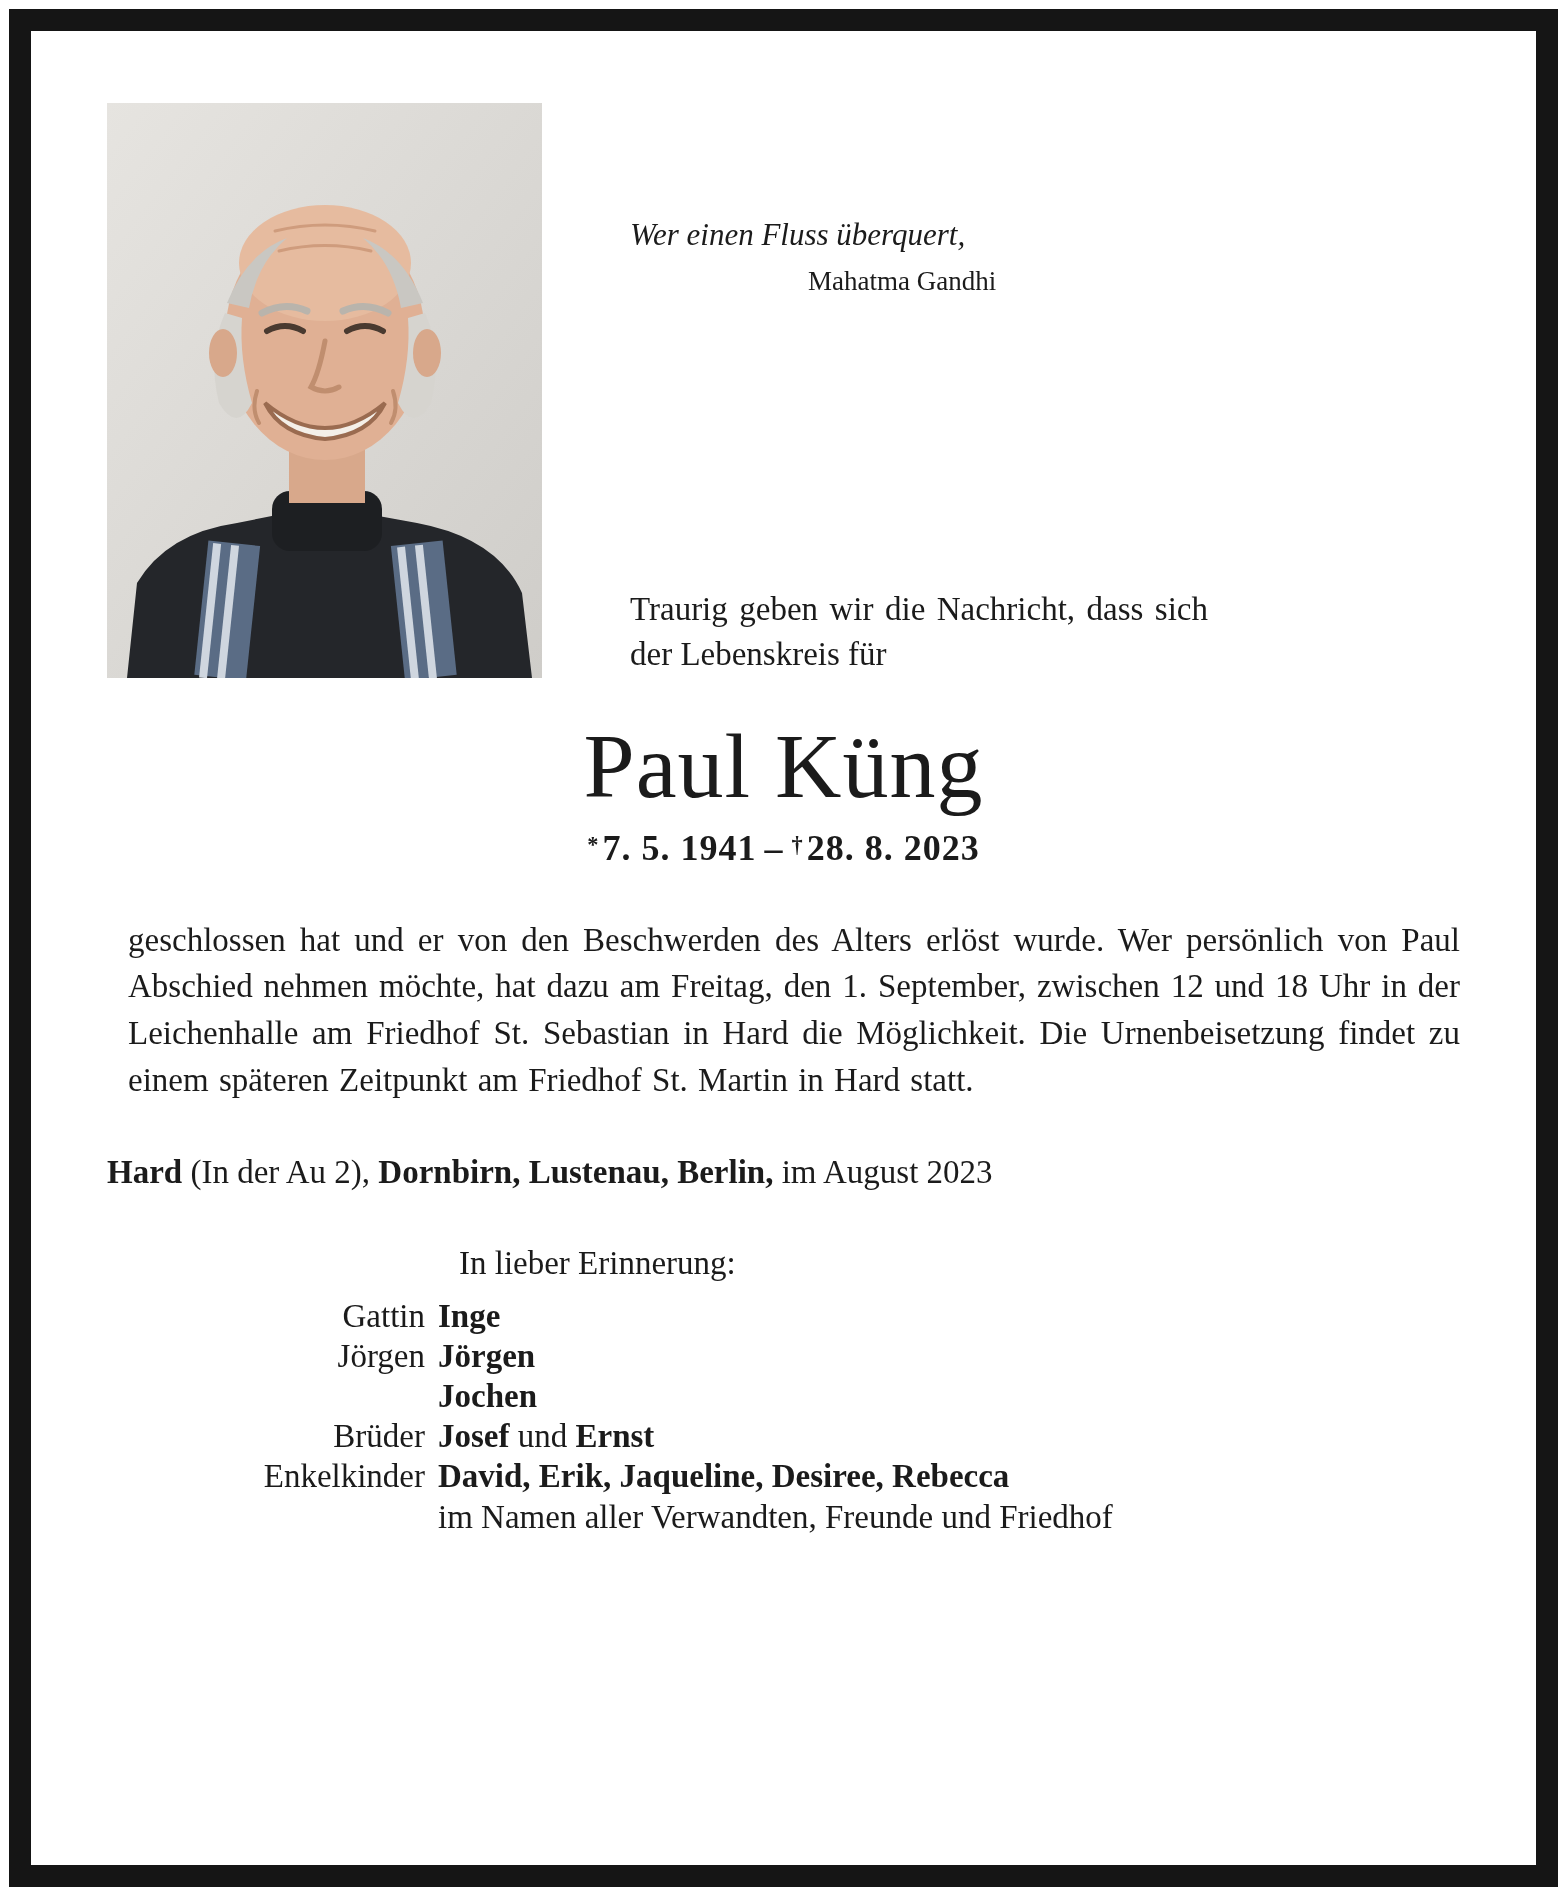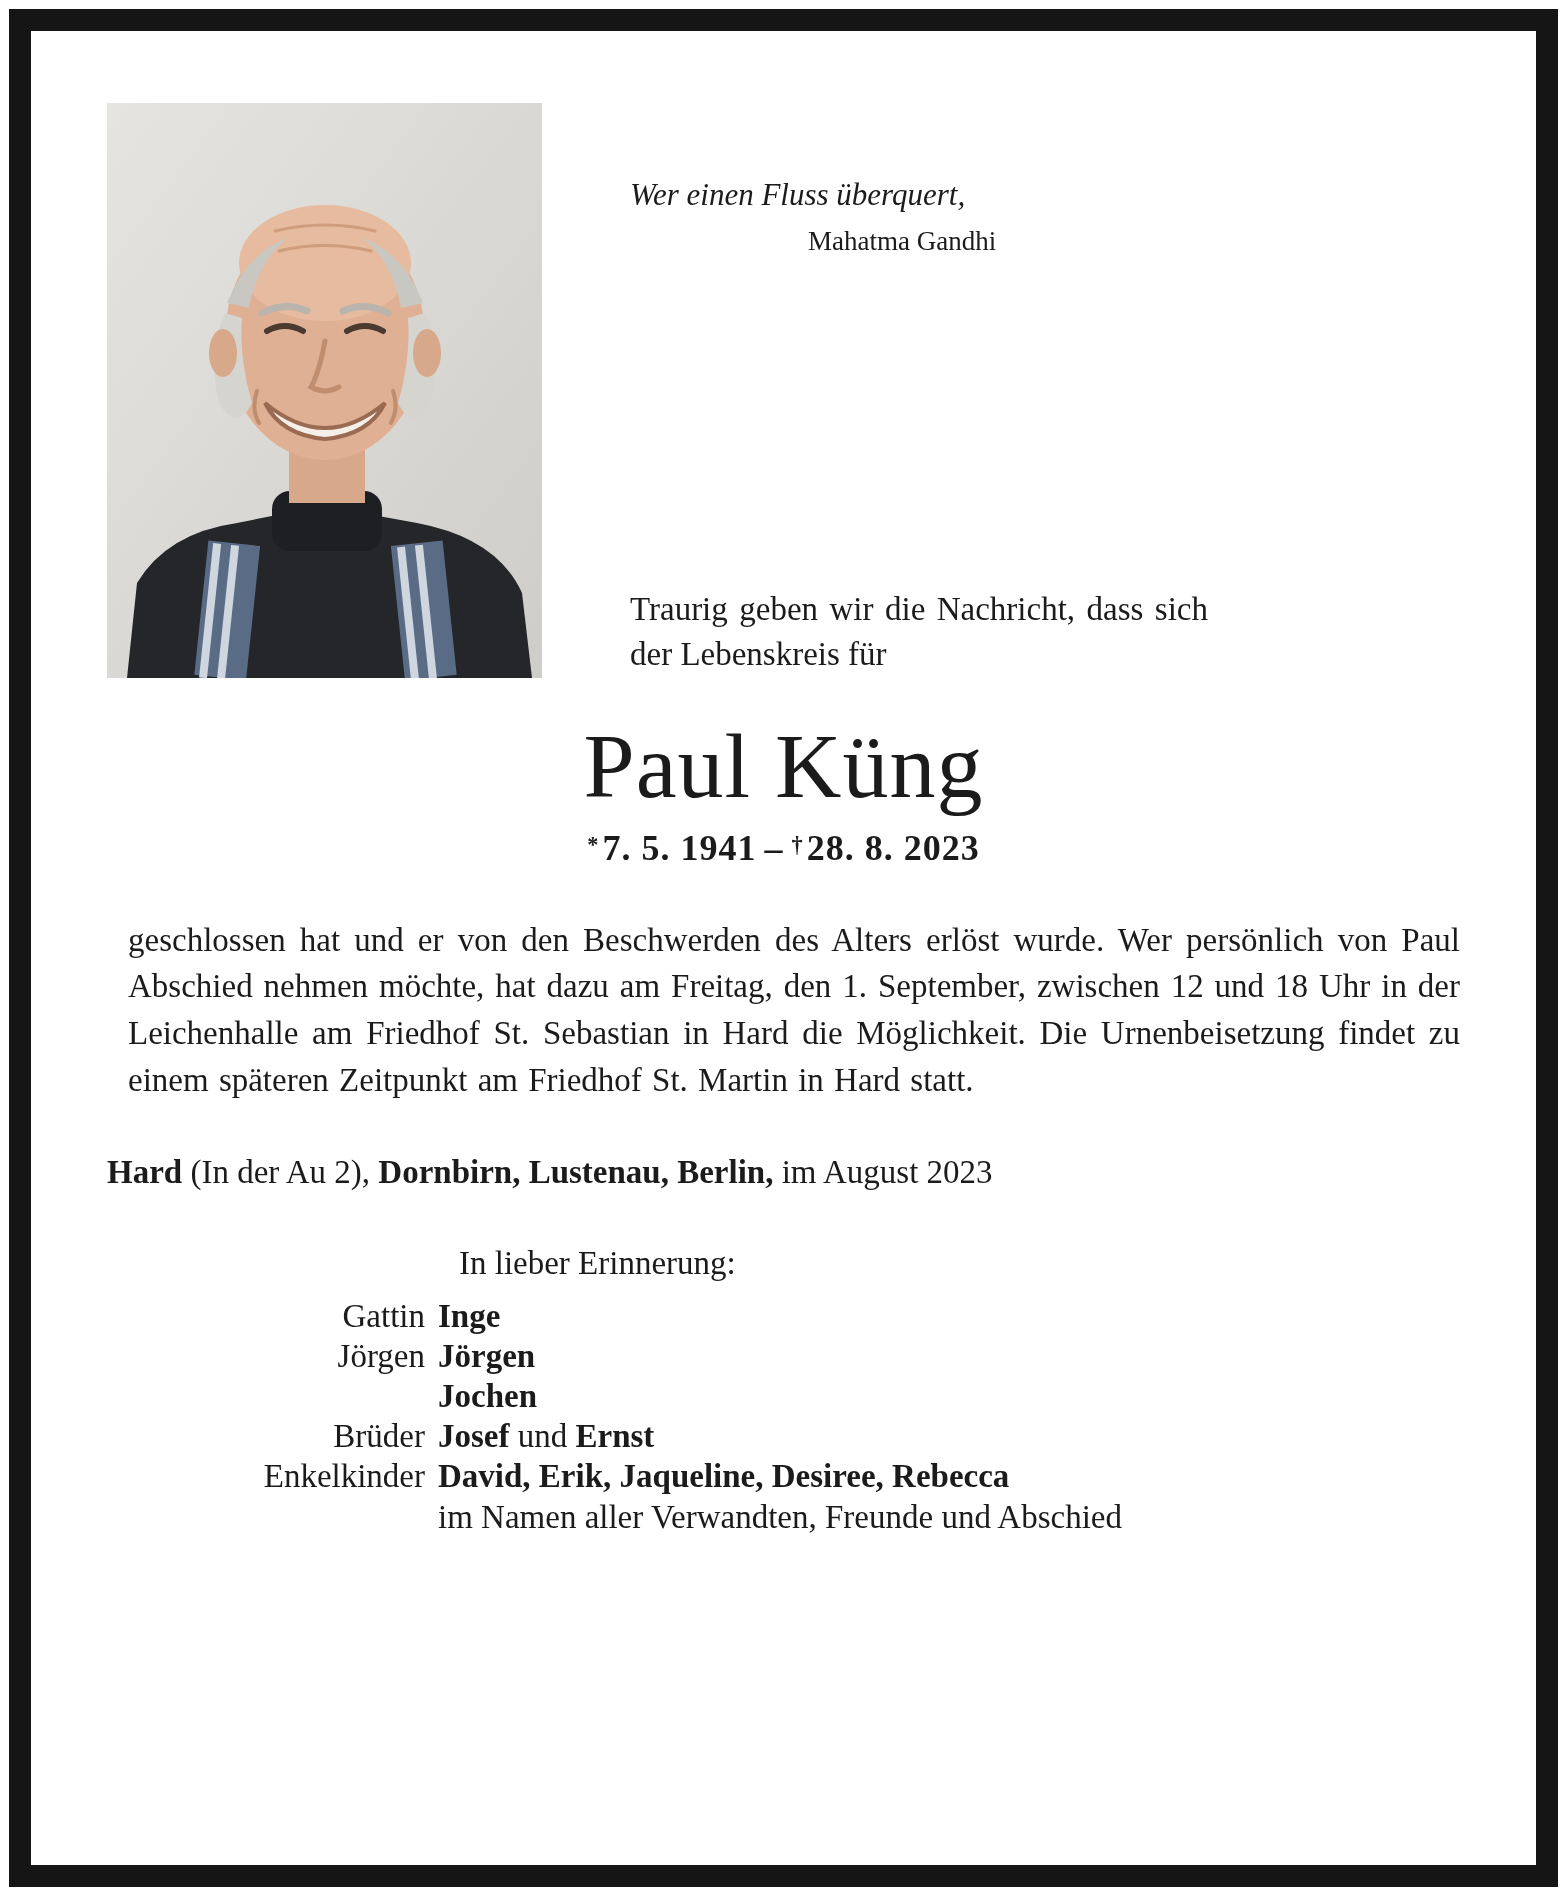--- a/index.html
+++ b/index.html
@@ -39,21 +39,21 @@
     background: #dcdad6;
   }
   .photo-wrap svg { display: block; }
   .right-col {
     width: 578px;
     margin-left: 88px;
     display: flex;
     flex-direction: column;
   }
   .quote-block {
-    margin-top: 72px;
+    margin-top: 112px;
     font-style: italic;
     font-size: 31px;
     line-height: 1.32;
   }
   .quote-attr {
     font-style: normal;
     font-size: 27px;
     margin-top: 8px;
     margin-left: 178px;
   }
@@ -235,16 +235,16 @@
           <span class="reg">und</span>
           <span>Ernst</span>
         </span>
       </div>
       <div class="family-row">
         <span class="family-label">Enkelkinder</span>
         <span class="family-value">David, Erik, Jaqueline, Desiree, Rebecca</span>
       </div>
     </div>
 
-    <div class="closing-line">im Namen aller Verwandten, Freunde und Abschied</div>
+    <div class="closing-line">im Namen aller Verwandten, Freunde und Friedhof</div>
 
   </div>
 </div>
 
 </body></html>

